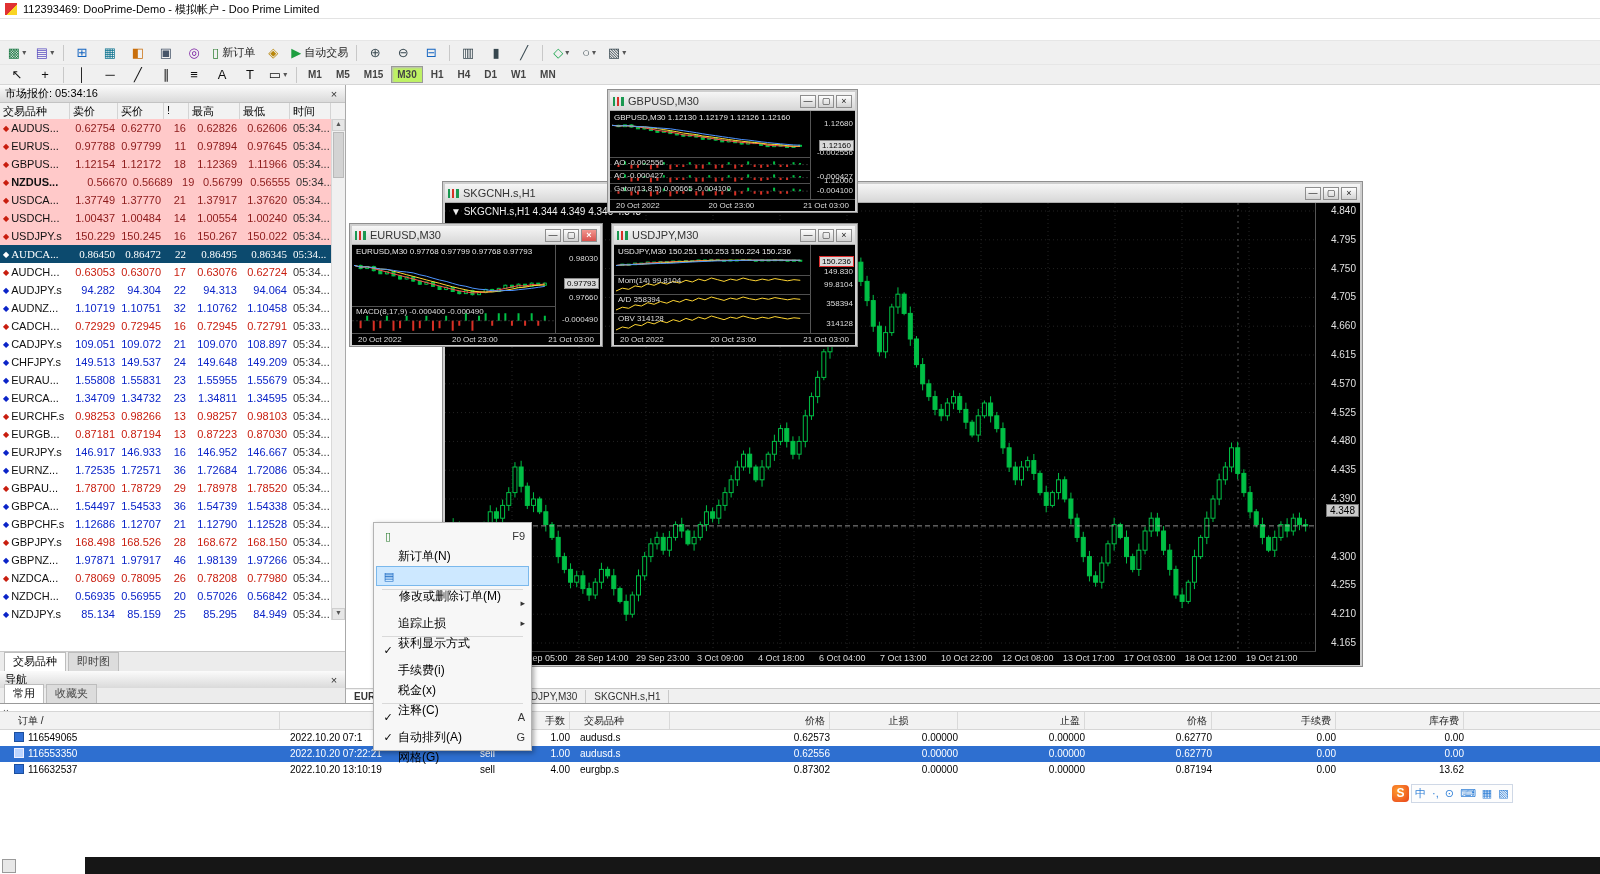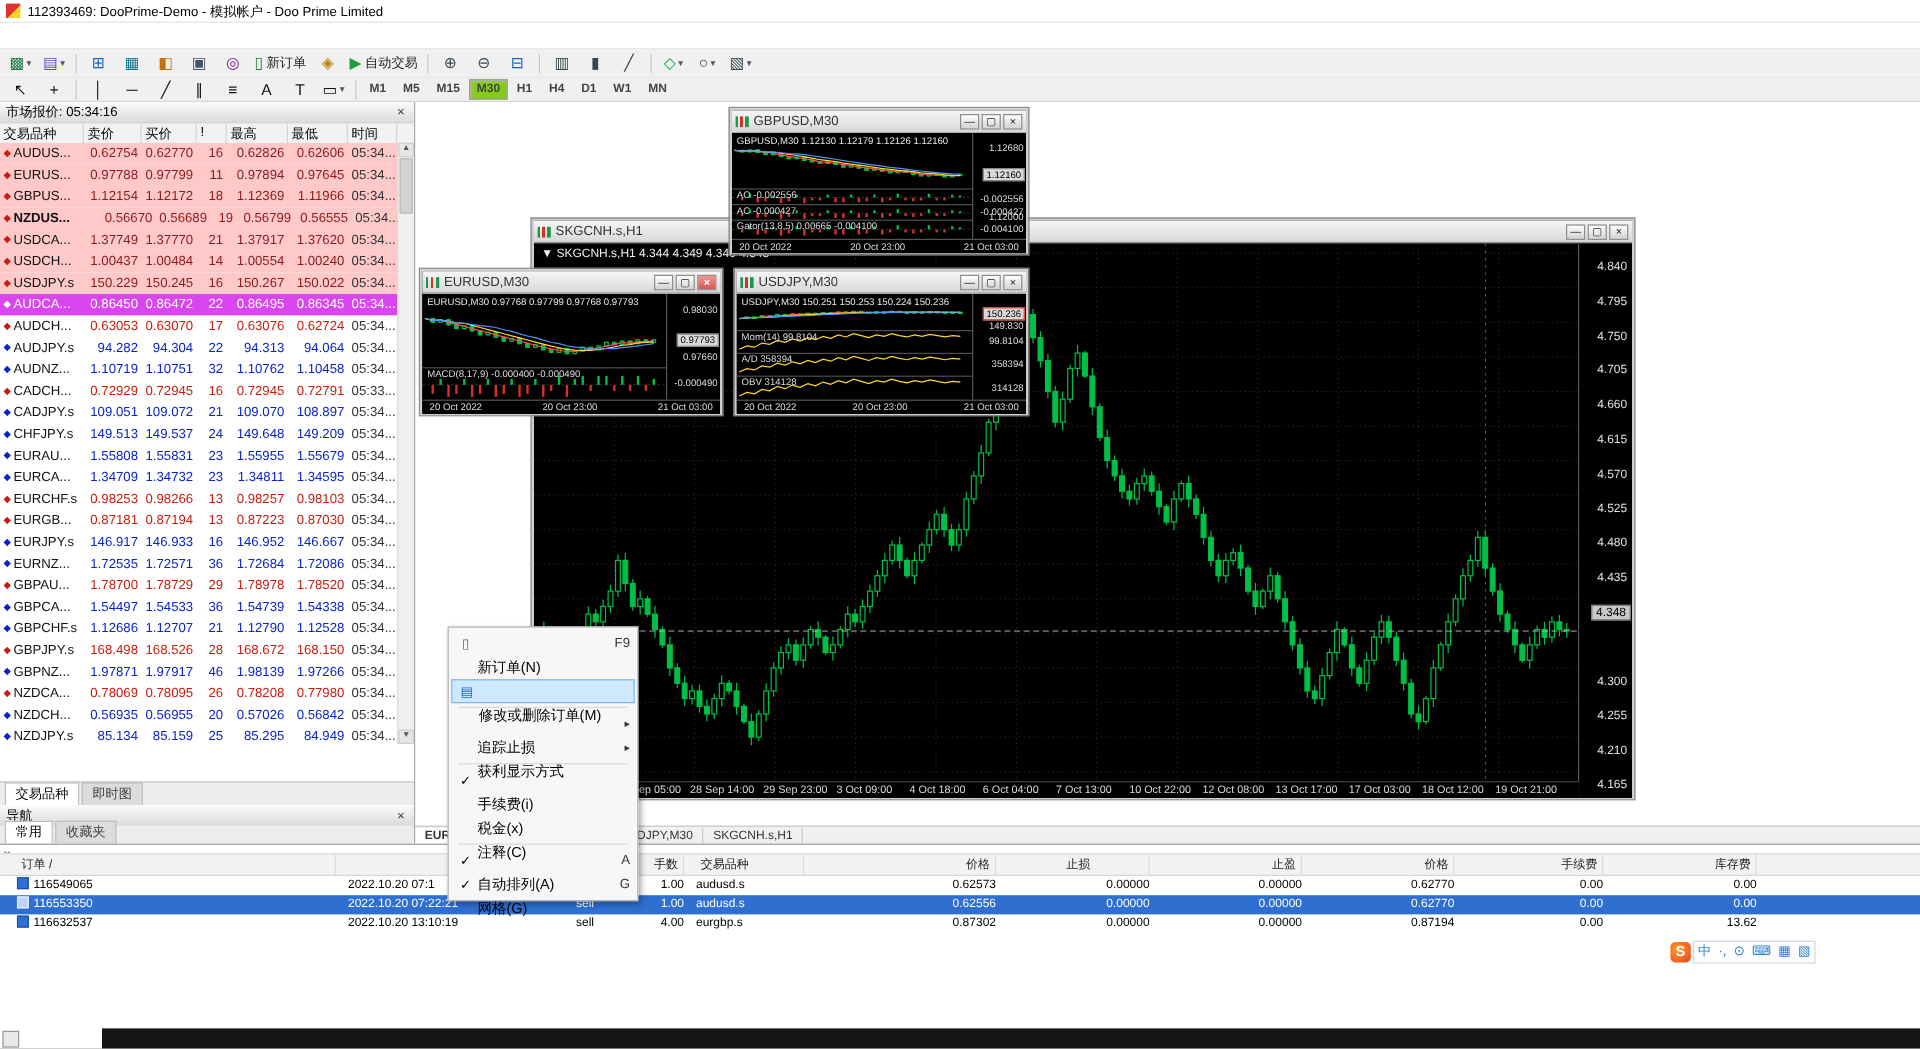--- a/index.html
+++ b/index.html
@@ -14,37 +14,37 @@
   .menu-item{padding:2px 9px;font-size:12px;cursor:default;}
   .toolbar{position:absolute;left:0;width:1600px;background:#f0f0f0;display:flex;align-items:center;padding-left:3px;box-sizing:border-box;}
   #tb1{top:40px;height:24px;border-top:1px solid #e6e6e6;}
   #tb2{top:64px;height:21px;border-top:1px solid #e6e6e6;border-bottom:1px solid #d6d6d6;}
   .tbtn{height:20px;min-width:20px;display:flex;align-items:center;justify-content:center;margin:0 1px;
         border:1px solid transparent;border-radius:2px;font-size:13px;padding:0 2px;background:transparent;}
   .tbtn .tlabel{font-size:11px;margin-left:3px;color:#222;}
   .tbtn .drop{font-size:8px;color:#555;margin-left:2px;}
   .tbsep{width:1px;height:16px;background:#c8c8c8;margin:0 4px;}
   .tf{font-size:10px;font-weight:bold;color:#444;padding:2px 5px;margin:0 1px;border:1px solid transparent;}
-  .tf.active{background:#84cc16;border:1px solid #999;box-shadow:inset 1px 1px 2px #bbb;}
+  .tf.active{background:#bef264;border:1px solid #999;box-shadow:inset 1px 1px 2px #bbb;}
   
   .sidepanel{position:absolute;left:0;width:346px;background:#fff;border-right:1px solid #a9a9a9;box-sizing:border-box;}
   .panel-title{height:17px;background:linear-gradient(#fbfbfb,#dadada);border-bottom:1px solid #c3c3c3;
                display:flex;align-items:center;justify-content:space-between;padding:0 5px;font-size:11px;}
   .panel-close{font-size:11px;color:#333;width:12px;text-align:center;cursor:default;}
   .mwhead{display:flex;height:17px;background:#f2f2f2;border-bottom:1px solid #d4d4d4;font-size:11px;}
   .mwhead .hc{border-right:1px solid #d4d4d4;box-sizing:border-box;padding:1px 3px;overflow:hidden;white-space:nowrap;}
   #mwrows{position:absolute;top:34px;left:0;right:13px;bottom:51px;overflow:hidden;}
   .mwrow{display:flex;height:18px;line-height:18px;font-size:11px;white-space:nowrap;}
   .mwrow .c{box-sizing:border-box;padding:0 3px;overflow:hidden;text-align:right;}
   .mwrow .sym{text-align:left;color:#111;}
   .mwrow .dia{font-size:8px;margin-right:2px;vertical-align:1px;}
   .mw-pink{background:#ffc9c9;color:#8c1a1a;}
   .mw-red{background:#fff;color:#c81d0e;}
   .mw-blue{background:#fff;color:#0b24c8;}
-  .mw-sel{background:#d946ef;color:#fff;}
+  .mw-sel{background:#0c4a6e;color:#fff;font-family:Liberation Serif, serif;}
   .mw-sel .sym{color:#fff;}
   .mwsb{position:absolute;right:0;top:34px;bottom:51px;width:13px;background:#f0f0f0;border-left:1px solid #d9d9d9;}
   .sb-arrow{height:12px;font-size:7px;text-align:center;color:#555;background:#e6e6e6;border:1px solid #cfcfcf;box-sizing:border-box;}
   .sb-thumb{position:absolute;left:1px;top:13px;width:11px;height:46px;background:#d3d3d3;border:1px solid #b9b9b9;box-sizing:border-box;}
   .paneltabs{position:absolute;left:0;right:0;bottom:0;height:19px;background:#ececec;border-top:1px solid #c9c9c9;
              display:flex;align-items:flex-end;padding-left:4px;font-size:11px;}
   .ptab{padding:1px 8px 2px 8px;border:1px solid #bdbdbd;border-bottom:none;background:#dcdcdc;color:#444;margin-right:2px;}
   .ptab.active{background:#fff;color:#000;}
   
   #mdi{position:absolute;left:346px;top:85px;width:1254px;height:603px;background:#fff;}
@@ -68,21 +68,21 @@
   .mplot{position:absolute;left:0;top:0;bottom:0;}
   .mscale{position:absolute;right:0;top:0;bottom:0;width:44px;background:#000;border-left:1px solid #555;}
   .slab{position:absolute;right:2px;color:#ddd;font-size:8px;}
   .scur{position:absolute;right:1px;background:#d9d9d9;color:#000;font-size:8px;padding:0 2px;border:1px solid #888;}
   .scur.redbox{border:1px solid #e03131;}
   .pane-label{position:absolute;left:4px;color:#ddd;font-size:8px;white-space:nowrap;z-index:5;}
   .pane-sep{position:absolute;left:0;right:0;height:1px;background:#4f4f4f;z-index:4;}
   .maxis{position:absolute;left:0;right:0;bottom:0;height:12px;color:#ddd;font-size:8px;display:flex;
          justify-content:space-between;padding:1px 6px;box-sizing:border-box;border-top:1px solid #555;background:#000;}
   
-  .bigscale-label{position:absolute;right:4px;color:#e0e0e0;font-size:10px;margin-top:12px;}
+  .bigscale-label{position:absolute;right:4px;color:#e0e0e0;font-size:10px;}
   .bigcur{position:absolute;right:1px;background:#c9c9c9;color:#000;font-size:10px;padding:0 3px;border:1px solid #777;}
   .bigaxis{position:absolute;left:0;bottom:0;height:13px;background:#000;border-top:1px solid #444;}
   .bax{position:absolute;top:1px;color:#d9d9d9;font-size:9px;white-space:nowrap;}
   .biginfo{position:absolute;left:6px;top:3px;color:#eee;font-size:10px;z-index:5;}
   
   #ctxmenu{position:absolute;left:373px;top:522px;width:159px;background:#f7f7f7;border:1px solid #b3b3b3;
            box-shadow:2px 2px 5px rgba(0,0,0,.35);z-index:300;padding:3px 2px;box-sizing:border-box;}
   .cmi{height:20px;display:flex;align-items:center;font-size:12px;padding:0 4px 0 2px;position:relative;}
   .cmi .gut{width:20px;text-align:center;font-size:11px;flex:none;}
   .cmi .lbl{flex:1;white-space:nowrap;overflow:hidden;margin-top:40px;}
@@ -777,21 +777,21 @@
               <rect x="182.54838709677418" y="4.550000000000001" width="2" height="2.6" fill="#00bf45"></rect>
               <rect x="189.03225806451613" y="5.416666666666667" width="2" height="1.7333333333333334" fill="#00bf45"></rect>
               <line x1="0" y1="7.15" x2="201" y2="7.15" stroke="#555" stroke-width="0.5" stroke-dasharray="2,2"></line>
             </svg>
             <div class="pane-label" style="top: 73px;">Gator(13,8,5) 0.00665 -0.004100</div>
           </div>
           <div class="mscale">
             <div class="slab" style="top: 7.73684px;">1.12680</div>
             <div class="slab" style="top: 37.2632px; margin-top: 28px;">1.12000</div>
             <div class="scur" style="top: 29.3158px;">1.12160</div>
-            <div class="slab" style="top: 50px; margin-left: 16px;">-0.002556</div>
+            <div class="slab" style="top: 37px; margin-left: 16px;">-0.002556</div>
             <div class="slab" style="top: 61px;">-0.000427</div>
             <div class="slab" style="top: 74.5px;">-0.004100</div>
           </div>
           <div class="maxis">
             <span>20 Oct 2022</span>
             <span>20 Oct 23:00</span>
             <span>21 Oct 03:00</span>
           </div>
         </div>
       </div>

